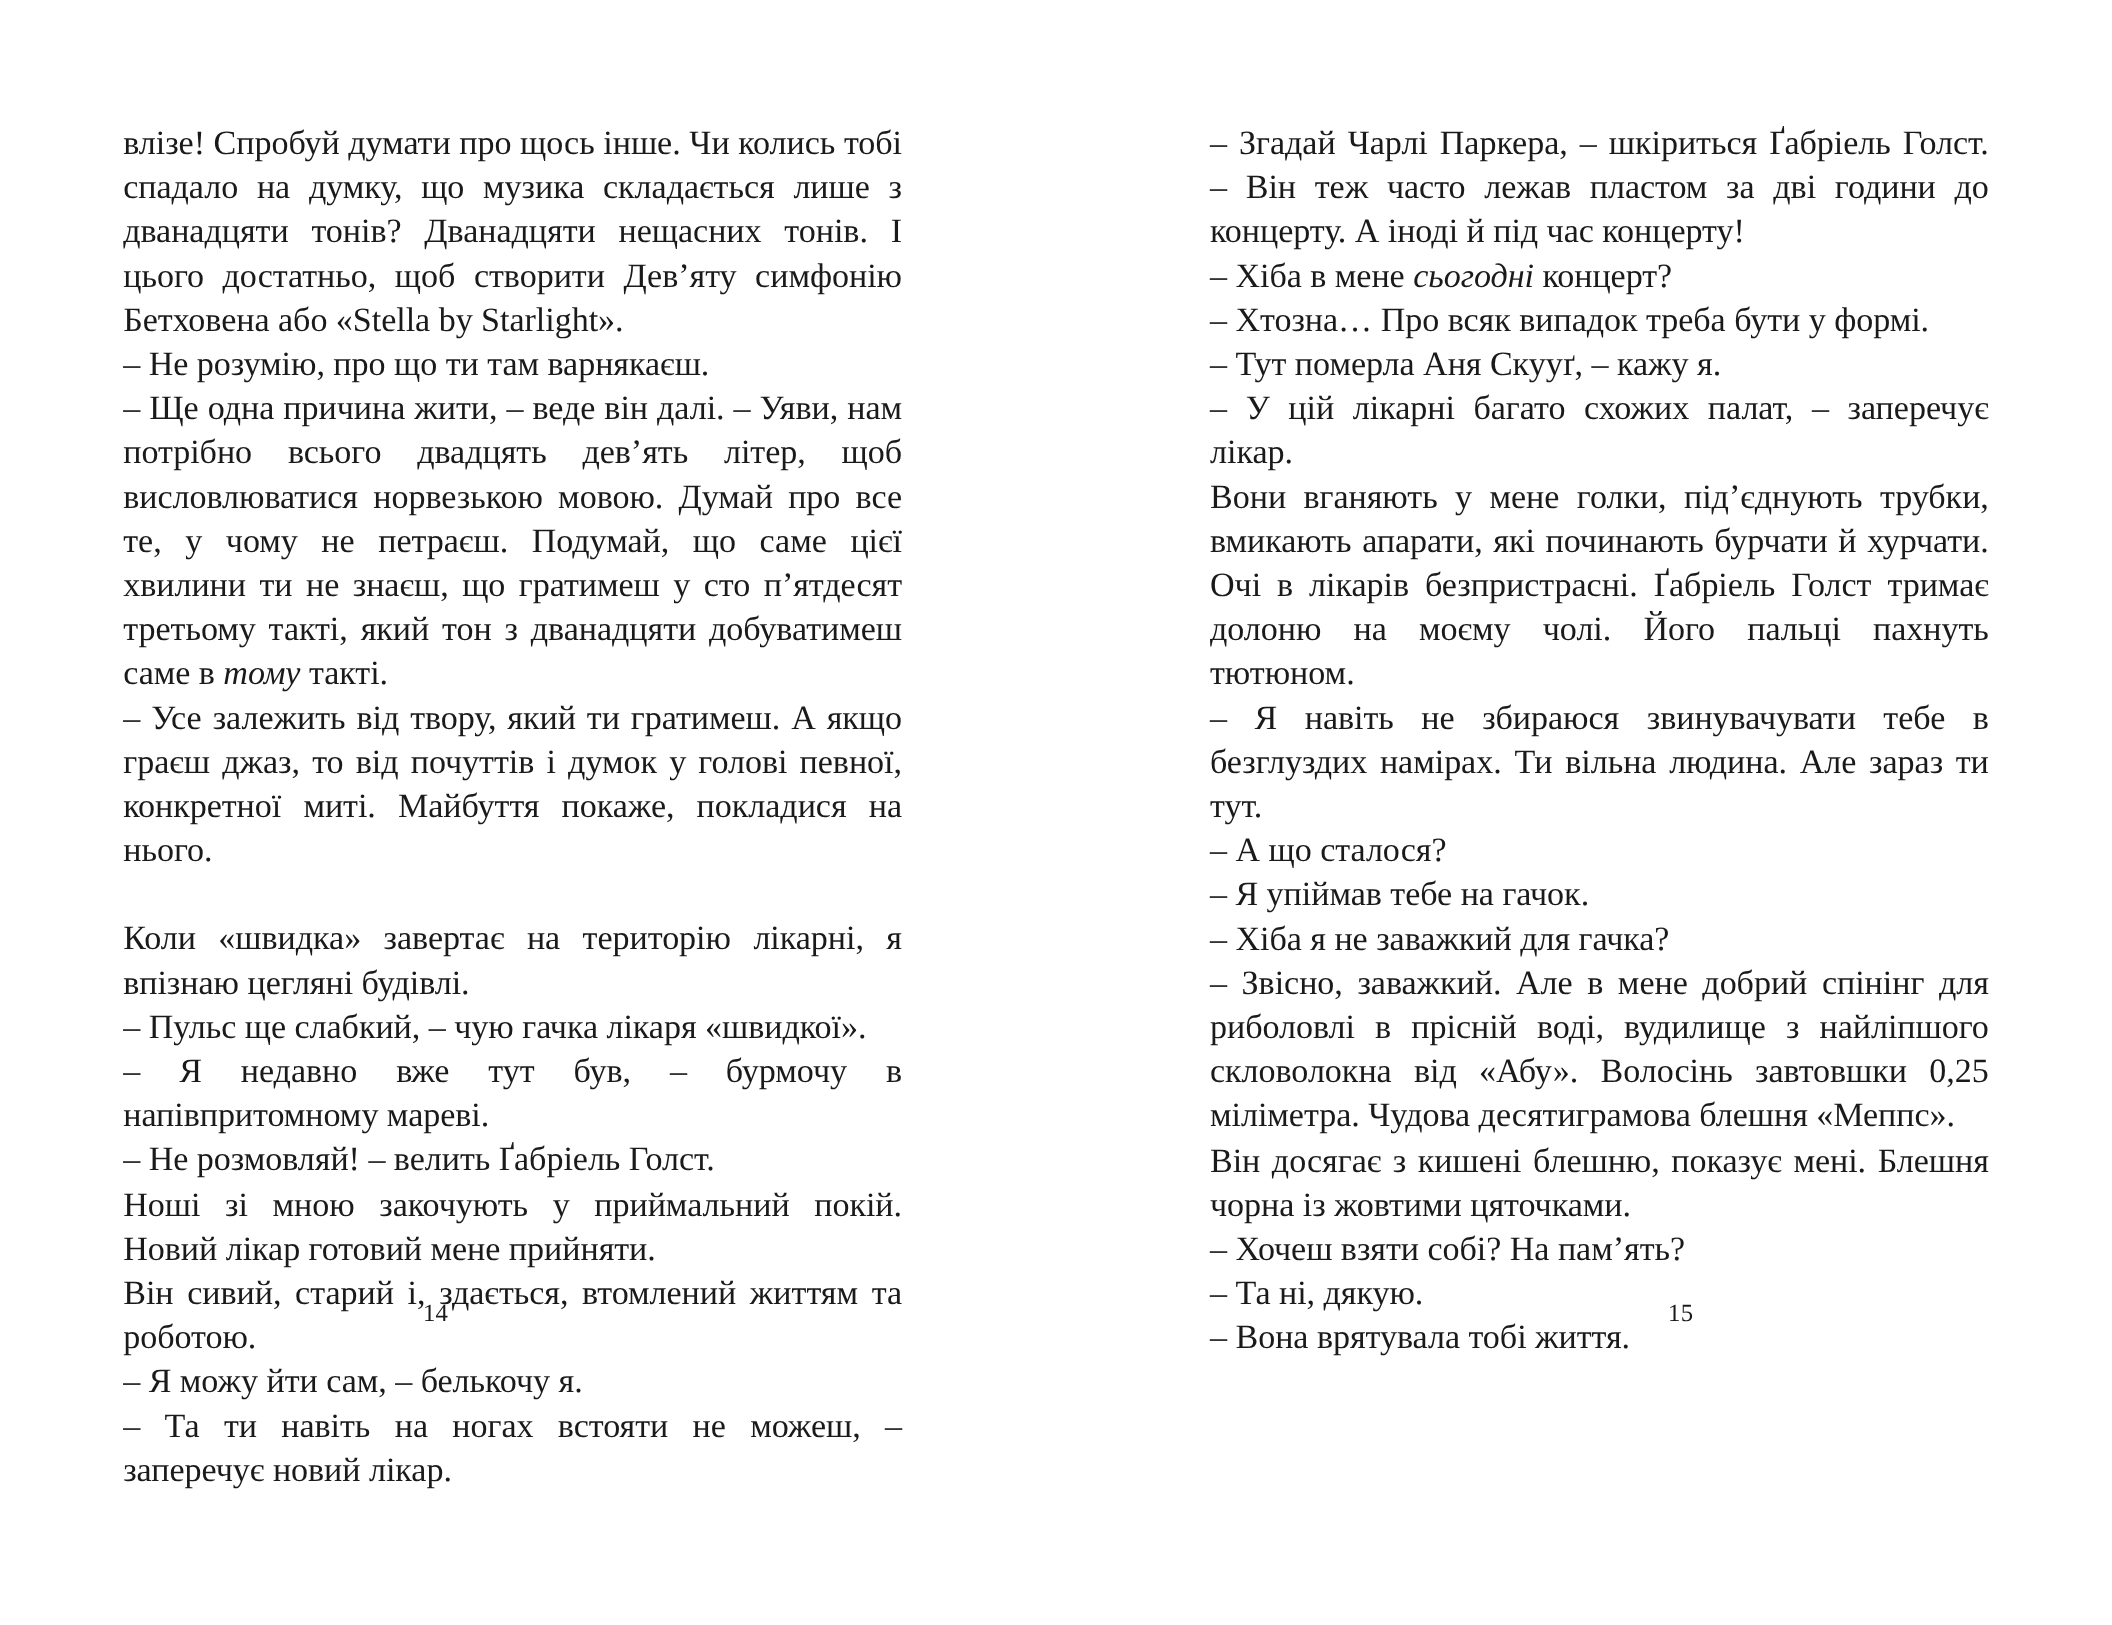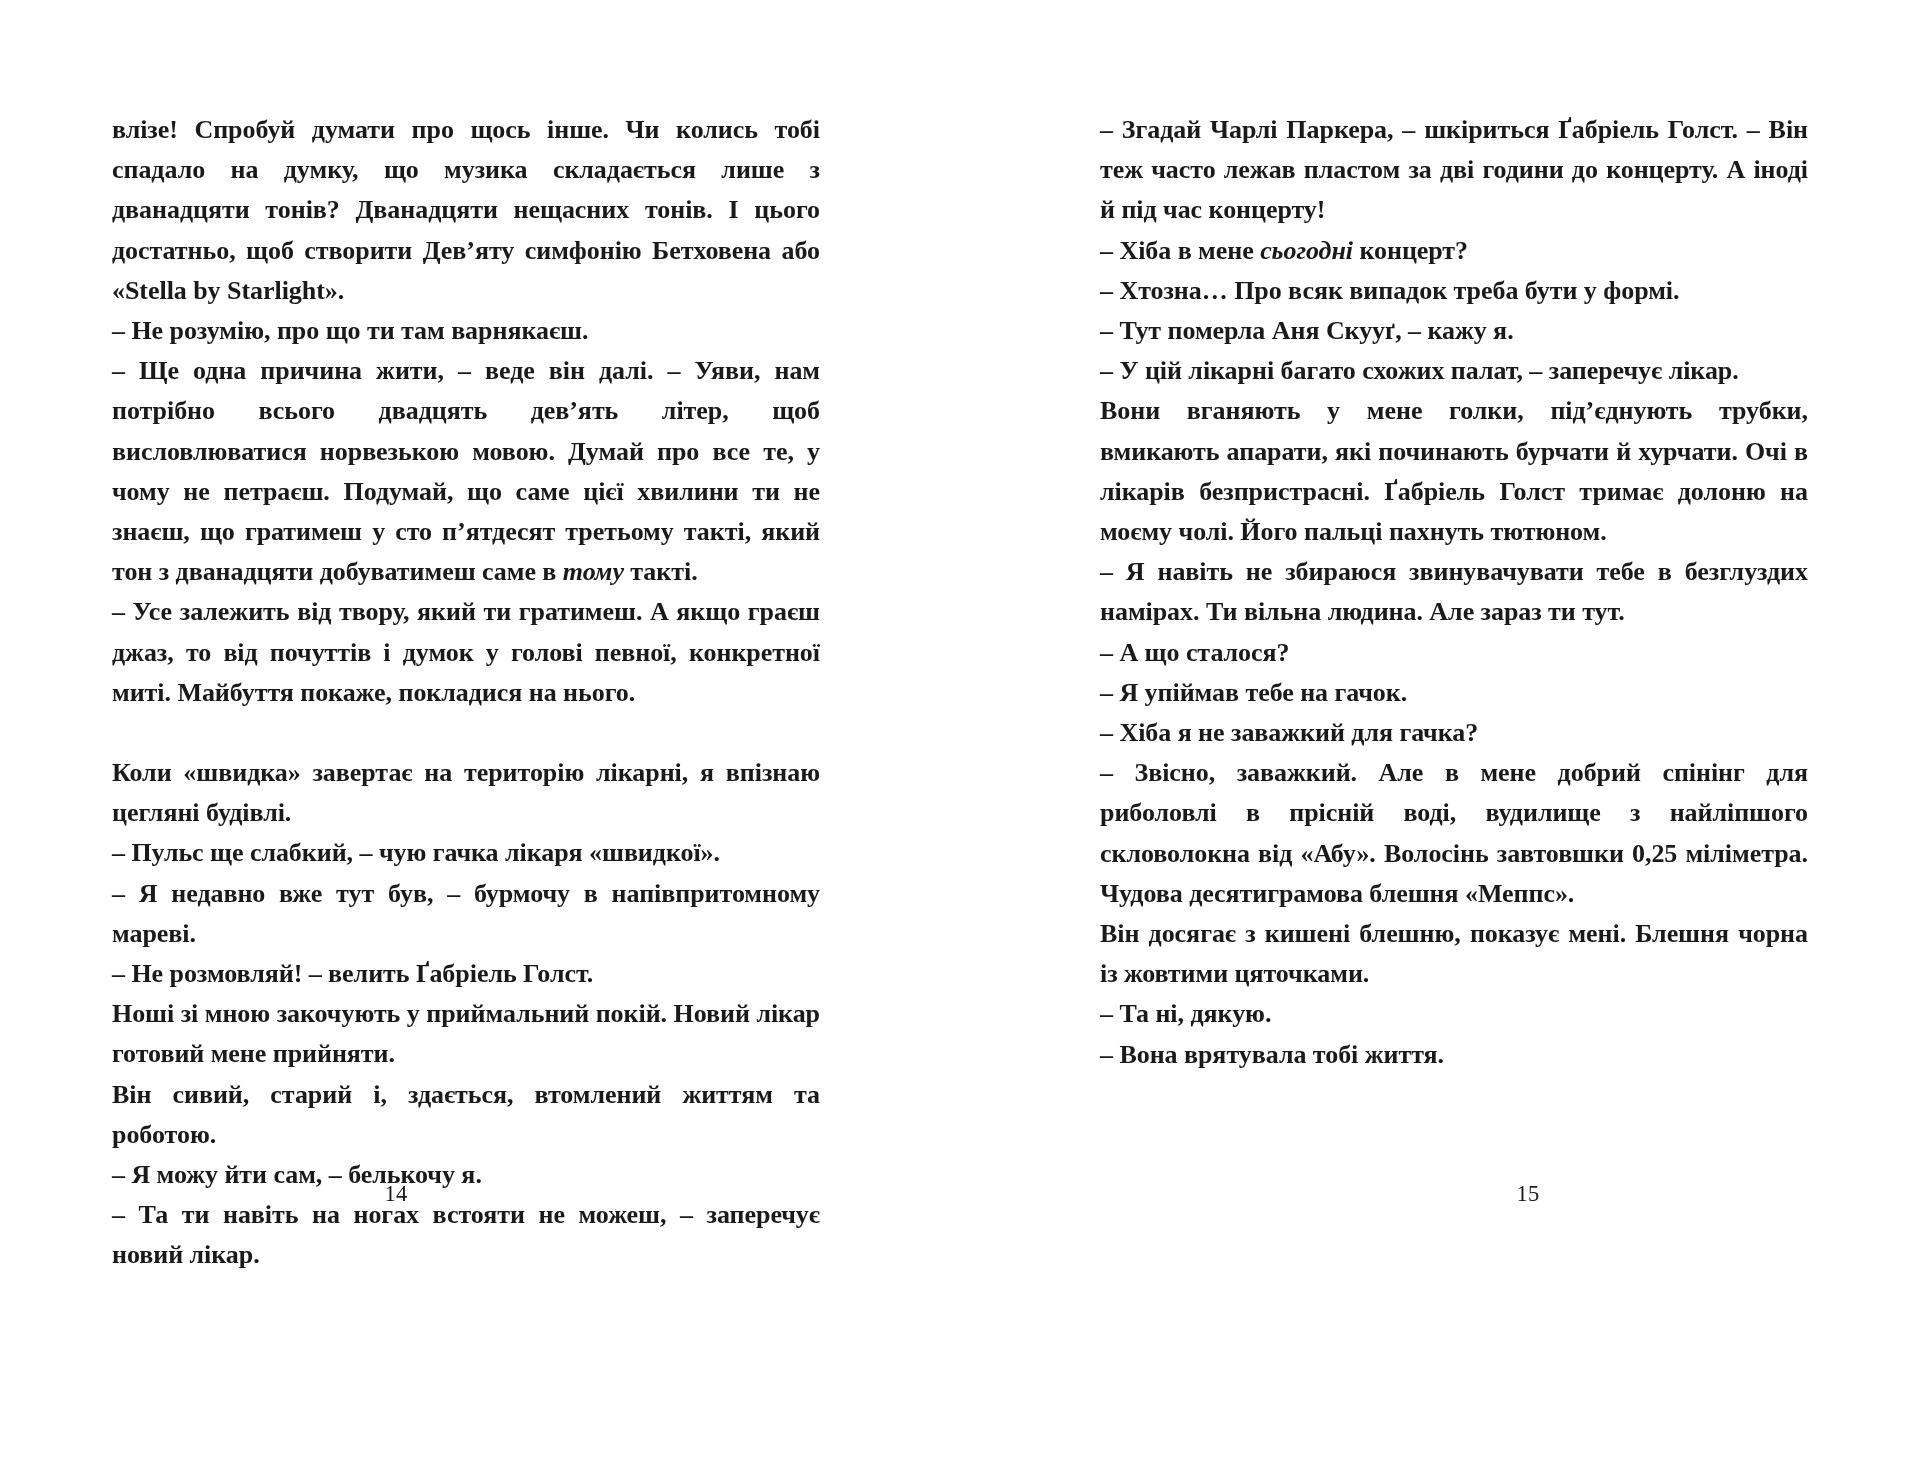--- a/index.html
+++ b/index.html
@@ -25,27 +25,26 @@
     position: relative;
     width: 960px;
     height: 1477px;
     box-sizing: border-box;
   }
   .page-left  { padding: 110px 140px 0 112px; }
   .page-right { padding: 110px 112px 0 140px; }
 
   .textblock {
     width: 100%;
-    font-size: 26px;
+    font-size: 31px;
     line-height: 40.2px;
     text-align: justify;
     text-justify: inter-word;
     hyphens: manual;
     letter-spacing: -0.05px;
-    font-weight: bold;
   }
   .textblock p {
     margin: 0;
     text-indent: 0;
   }
   .p-indent   { text-indent: 47px; }
   .p-flush    { text-indent: 0; }
   .p-gap      { margin-top: 40px !important; }
   em { font-style: italic; }
 
@@ -93,19 +92,20 @@
         <p class="p-indent">– Хтозна… Про всяк випадок треба бути у формі.</p>
         <p class="p-indent">– Тут померла Аня Скууґ, – кажу я.</p>
         <p class="p-indent">– У цій лікарні багато схожих палат, – заперечує лікар.</p>
         <p class="p-indent">Вони вганяють у мене голки, під’єднують трубки, вмикають апарати, які починають бурчати й хурчати. Очі в лікарів безпристрасні. Ґабріель Голст тримає долоню на моєму чолі. Його пальці пахнуть тютюном.</p>
         <p class="p-indent">– Я навіть не збираюся звинувачувати тебе в безглуздих намірах. Ти вільна людина. Але зараз ти тут.</p>
         <p class="p-indent">– А що сталося?</p>
         <p class="p-indent">– Я упіймав тебе на гачок.</p>
         <p class="p-indent">– Хіба я не заважкий для гачка?</p>
         <p class="p-indent">– Звісно, заважкий. Але в мене добрий спінінг для риболовлі в прісній воді, вудилище з найліпшого скловолокна від «Абу». Волосінь завтовшки 0,25 міліметра. Чудова десятиграмова блешня «Меппс».</p>
         <p class="p-indent">Він досягає з кишені блешню, показує мені. Блешня чорна із жовтими цяточками.</p>
+        <p class="p-indent">– Хочеш взяти собі? На пам’ять?</p>
         <p class="p-indent">– Та ні, дякую.</p>
         <p class="p-indent">– Вона врятувала тобі життя.</p>
       </div>
     <div class="folio">15</div>
   </div>
 
 </div>
 
 </body></html>

